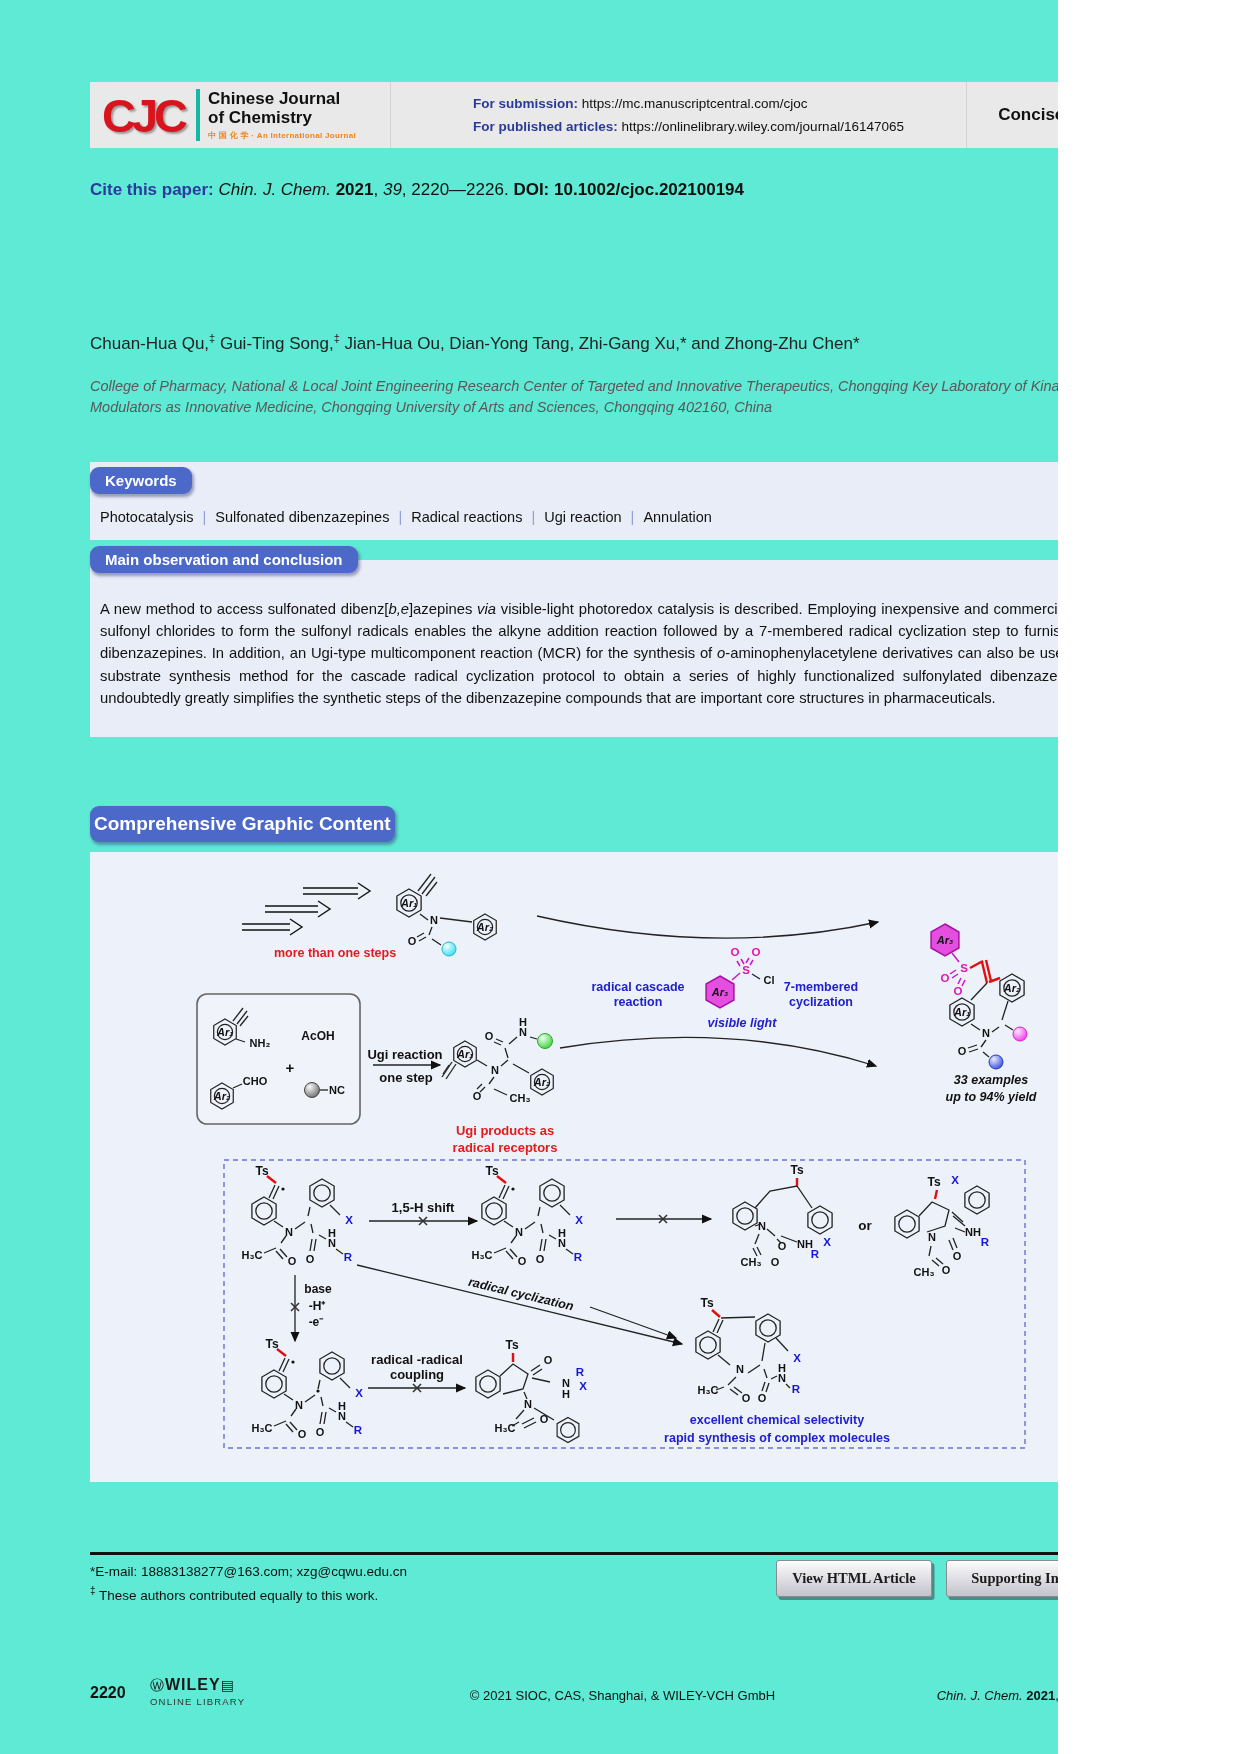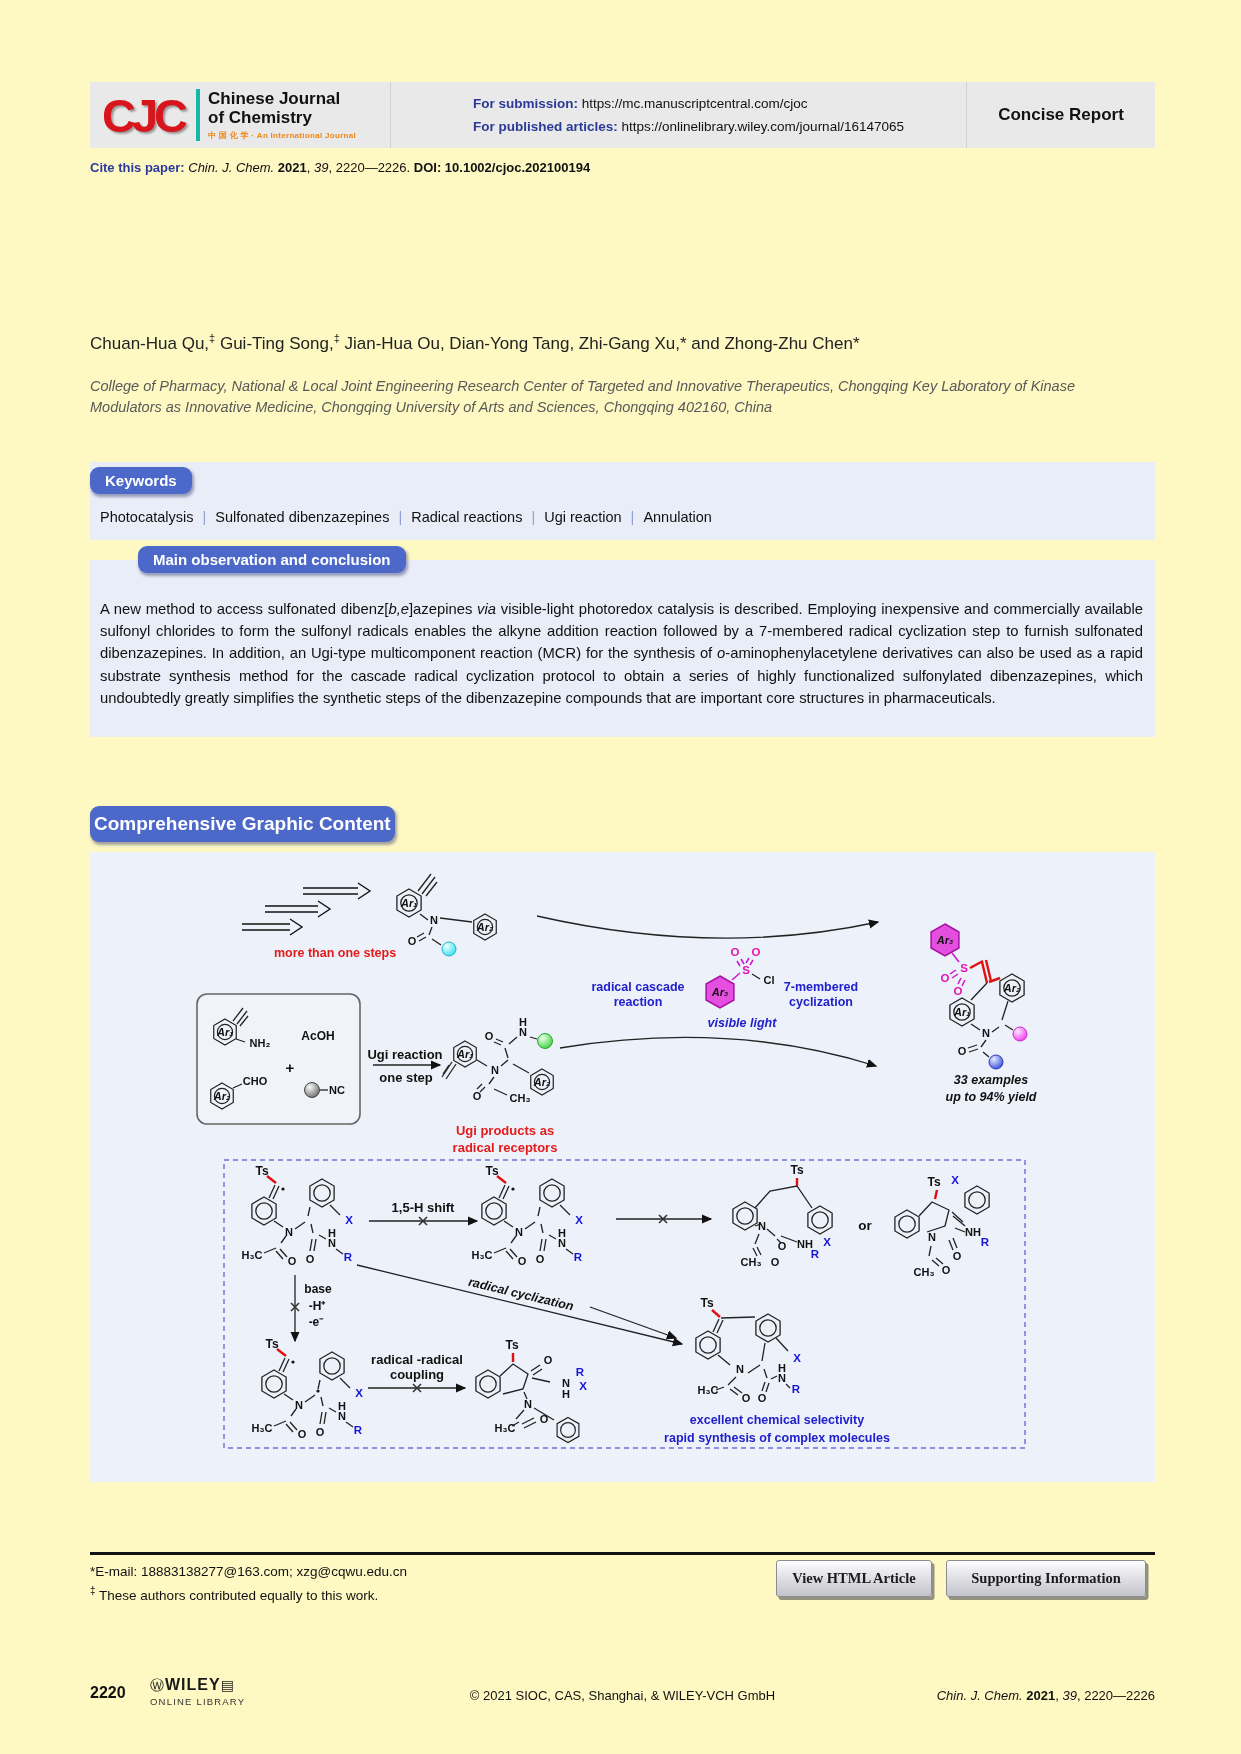--- a/index.html
+++ b/index.html
@@ -1,48 +1,48 @@
 <!DOCTYPE html>
 <html><head>
 <meta charset="utf-8">
 <style>
   * { box-sizing: border-box; }
   body { margin:0; background:#fff; font-family:"Liberation Sans", sans-serif; color:#111; }
-  .page { position:relative; width:1241px; height:1754px; background:#fef9c3; overflow:hidden; }
+  .page { position:relative; width:1058px; height:1754px; background:#5eead4; overflow:hidden; }
 
   
   .header-bar { position:absolute; left:90px; top:82px; width:1065px; height:66px; background:#e9e9e9; display:flex; align-items:stretch; }
   .hdr-logo { width:300px; display:flex; align-items:center; padding-left:12px; }
   .cjc { font-size:47px; font-weight:bold; color:#d8141c; letter-spacing:-4px; line-height:1; text-shadow:2px 2px 2px #9a9a9a; }
   .logo-text { margin-left:12px; border-left:4px solid #14b8a6; padding-left:8px; }
   .logo-title { font-size:17px; font-weight:bold; line-height:1.12; color:#101010; }
   .logo-sub { font-size:8px; color:#f08519; font-weight:bold; margin-top:3px; letter-spacing:.3px; }
   .hdr-mid { flex:1; border-left:1px solid #d2d2d2; border-right:1px solid #d2d2d2; display:flex; flex-direction:column; justify-content:center; padding-left:38px; gap:8px; font-size:13.5px; }
   .hdr-label { color:#2b3a97; font-weight:bold;padding-left:44px; }
   .hdr-right { width:188px; display:flex; align-items:center; justify-content:center; font-weight:bold; font-size:17px; }
 
   
-  .cite { position:absolute; left:90px; top:160px; font-size:13px; }
+  .cite { position:absolute; left:90px; top:180px; font-size:17px; }
   .cite .lab { color:#2c3a9e; font-weight:bold; }
   .it { font-style:italic; } .bd { font-weight:bold; }
 
   
   .title { position:absolute; left:88px; top:226px; width:820px; font-size:31px; font-weight:bold; line-height:1.28; color:#151515; }
   .authors { position:absolute; left:90px; top:332px; font-size:17px; color:#222; }
   .authors sup { font-size:11px; }
   .affil { position:absolute; left:90px; top:376px; width:1060px; font-size:14.5px; font-style:italic; color:#595959; line-height:1.45; }
 
   
   .band { position:absolute; left:90px; width:1065px; background:#e9edf7; }
   .badge { display:inline-block; background:#4c68c9; color:#fff; font-weight:bold; font-size:15px; padding:5px 15px; border-radius:9px; box-shadow:1.5px 2.5px 3px rgba(50,55,110,.45); }
   #kw-band { top:462px; height:78px; }
   #kw-badge { position:absolute; left:0px; top:5px; }
   #kw-row { position:absolute; left:10px; top:47px; font-size:14.5px; color:#111; }
   .kw-sep { color:#8fa0d8; padding:0 9px; }
-  #abs-badge { position:absolute; left:90px; top:546px; z-index:2;margin-left:48px; }
+  #abs-badge { position:absolute; left:90px; top:546px; z-index:2; }
   #abs-band { top:560px; height:177px; }
   #abs-band p { margin:0; padding:38px 12px 0 10px; font-size:14.8px; line-height:1.5; text-align:justify; }
   #gfx-badge { position:absolute; left:90px; top:806px; z-index:2; font-size:19px; padding:7px 4px; }
   #gfx-band { top:852px; height:630px; background:#edf1f9; }
 
   
   .rule { position:absolute; left:90px; top:1552px; width:1065px; height:3px; background:#111; }
   .fnotes { position:absolute; left:90px; top:1562px; font-size:13.5px; line-height:1.55; }
   .fnotes sup { font-size:10px; }
   .btn { position:absolute; top:1560px; height:37px; background:linear-gradient(180deg,#fdfdfd,#dcdce2 55%,#c3c3cb); border:1px solid #8a8a92; border-radius:3px; box-shadow:inset 0 1px 0 #fff, 2.5px 3px 0 rgba(60,60,72,.55); font-weight:bold; font-size:14.5px; color:#1c1c1c; display:flex; align-items:center; justify-content:center; cursor:pointer;font-family:Liberation Serif, serif; }

